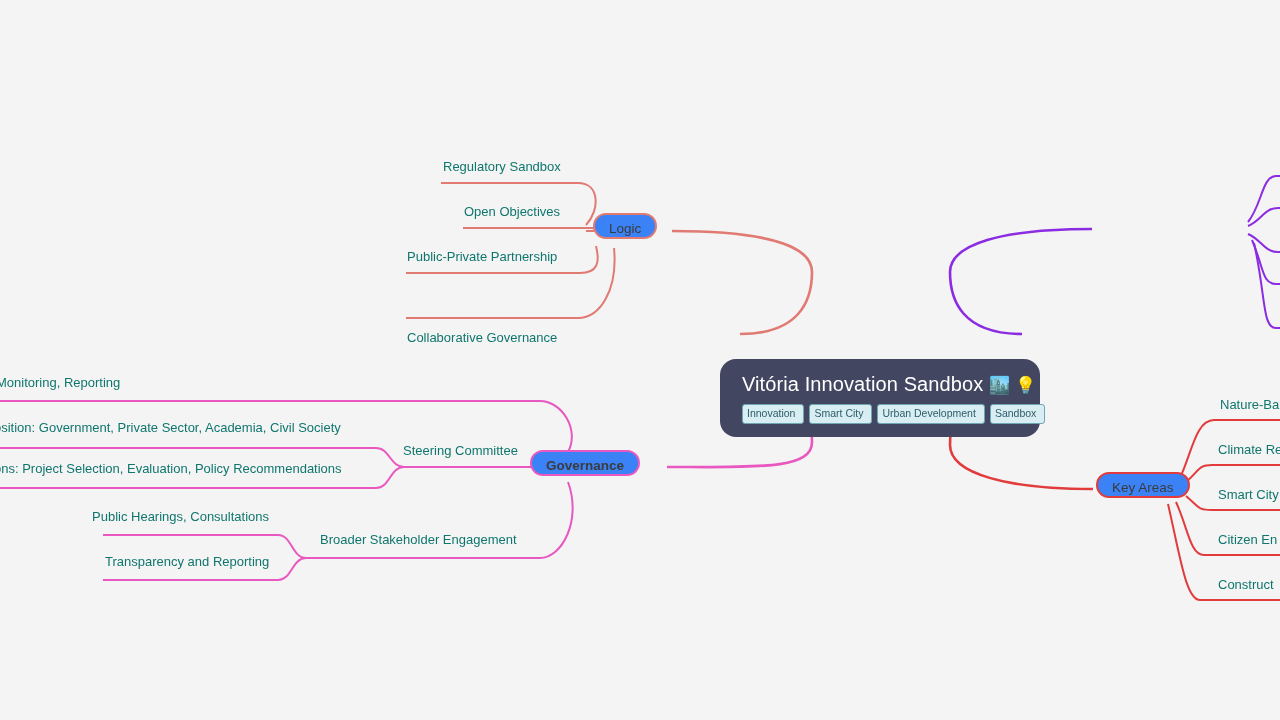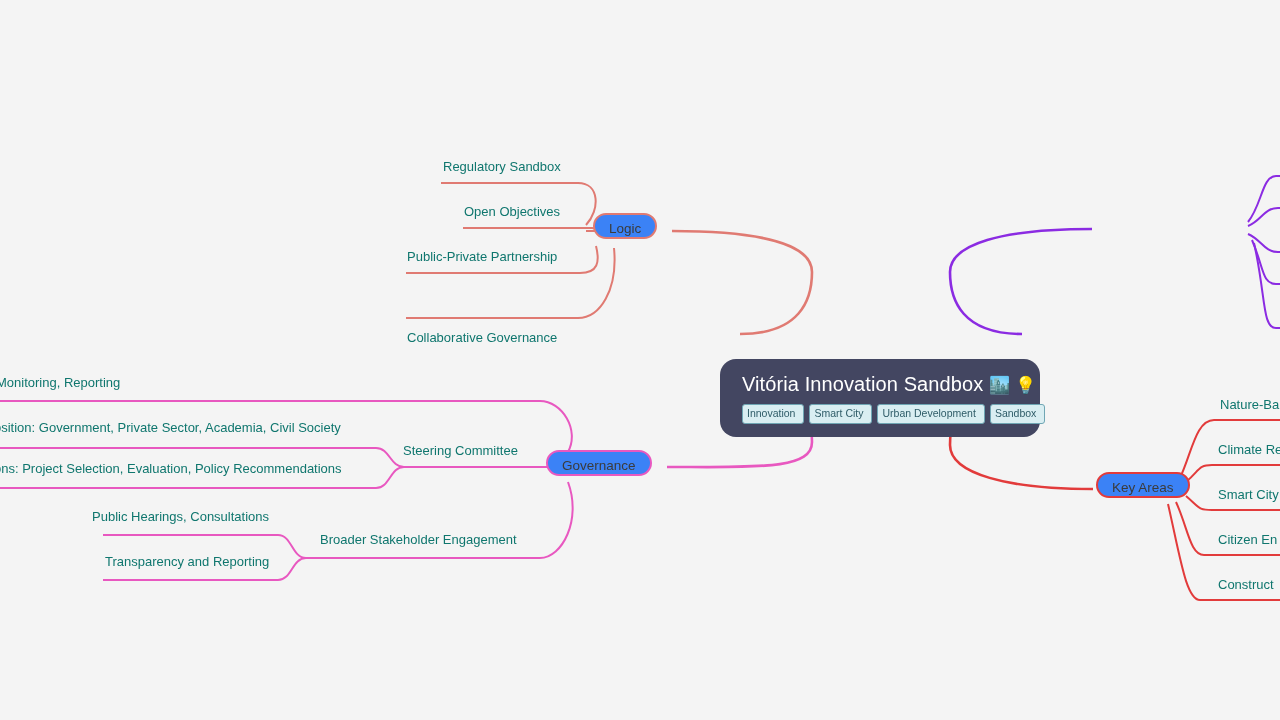--- a/index.html
+++ b/index.html
@@ -134,21 +134,21 @@
     <div class="root-tags">
       <span class="root-tag">Innovation</span>
       <span class="root-tag">Smart City</span>
       <span class="root-tag">Urban Development</span>
       <span class="root-tag">Sandbox</span>
     </div>
   </div>
 
   <div class="pill logic" style="left:593px; top:213px;">Logic</div>
 
-  <div class="pill governance" style="left:546px; top:450px;">Governance</div>
+  <div class="pill governance" style="left:530px; top:450px;font-weight:bold;">Governance</div>
 
 
   <div class="pill keyareas" style="left:1096px; top:472px;">Key Areas</div>
 
   <div class="leaf" style="left:443px; top:160px;">Regulatory Sandbox</div>
   <div class="leaf" style="left:464px; top:205px;">Open Objectives</div>
   <div class="leaf" style="left:407px; top:250px;">Public-Private Partnership</div>
   <div class="leaf" style="left:407px; top:295px;margin-top:36px;">Collaborative Governance</div>
 
   <div class="leaf" style="left:-4px; top:376px;">Monitoring, Reporting</div>

